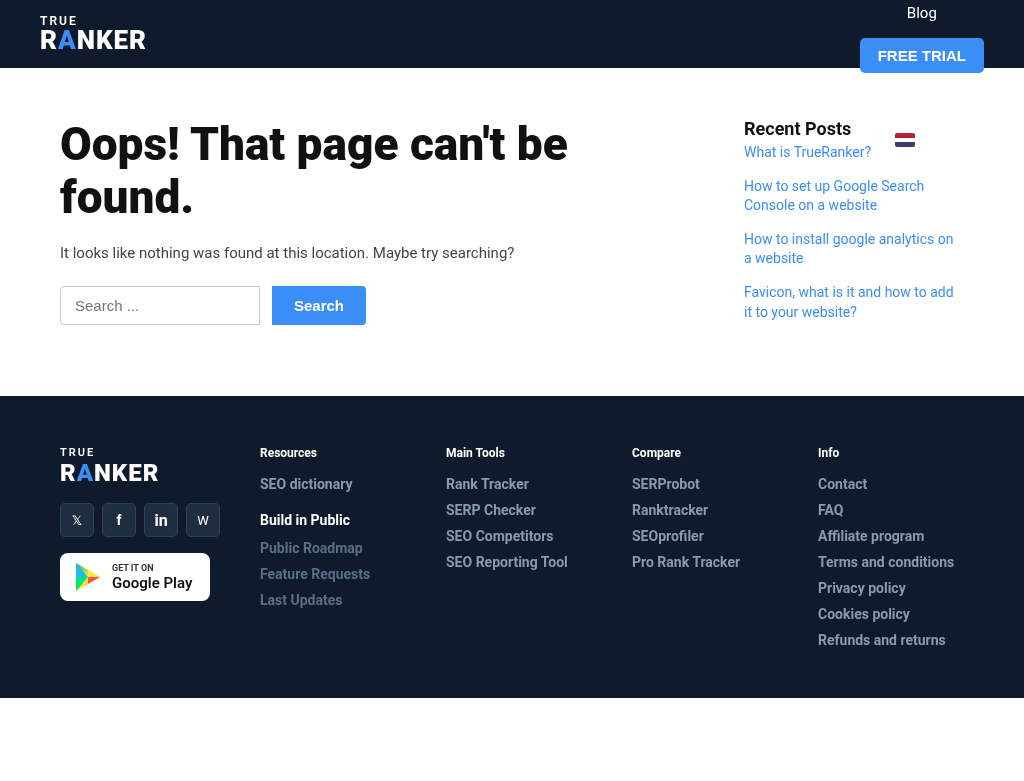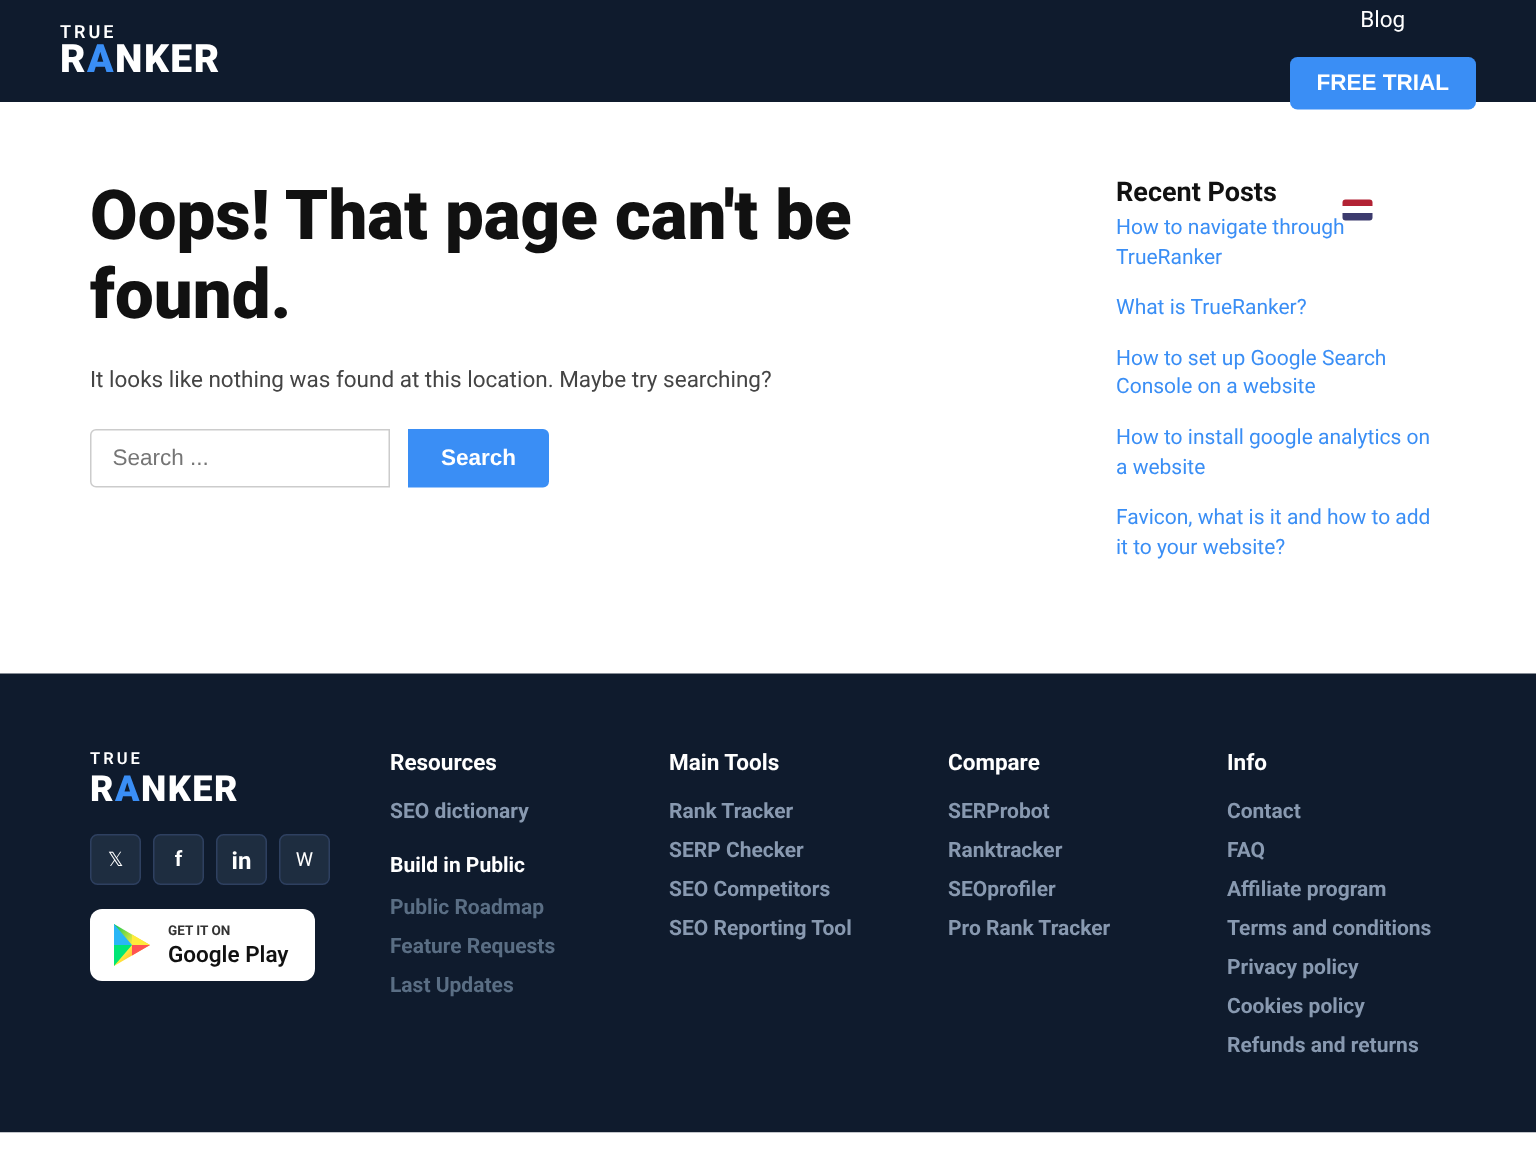--- a/index.html
+++ b/index.html
@@ -213,21 +213,21 @@
       font-size: 15px;
       font-weight: 600;
       color: #111;
       line-height: 1.2;
     }
     .footer-col {
       flex: 1;
     }
     .footer-col-title {
       color: #fff;
-      font-size: 15px;
+      font-size: 12px;
       font-weight: 700;
       margin-bottom: 16px;
     }
     .footer-link {
       display: block;
       color: #8899b0;
       font-size: 14px;
       margin-bottom: 10px;
       text-decoration: none;
       cursor: pointer;
@@ -272,21 +272,20 @@
     <p class="error-description">It looks like nothing was found at this location. Maybe try searching?</p>
     <div class="search-form">
       <input class="search-input" type="text" placeholder="Search ..." style="">
       <button class="search-button">Search</button>
     </div>
   </div>
 
   <div class="sidebar">
     <h2 class="recent-posts-title">Recent Posts</h2>
     <div id="recent-posts-list">
-        <a class="recent-post-link">How to navigate through TrueRanker</a>
         <a class="recent-post-link">What is TrueRanker?</a>
         <a class="recent-post-link">How to set up Google Search Console on a website</a>
         <a class="recent-post-link">How to install google analytics on a website</a>
         <a class="recent-post-link">Favicon, what is it and how to add it to your website?</a>
       </div>
   </div>
 </div>
 
 <footer>
   <div class="footer-grid">

